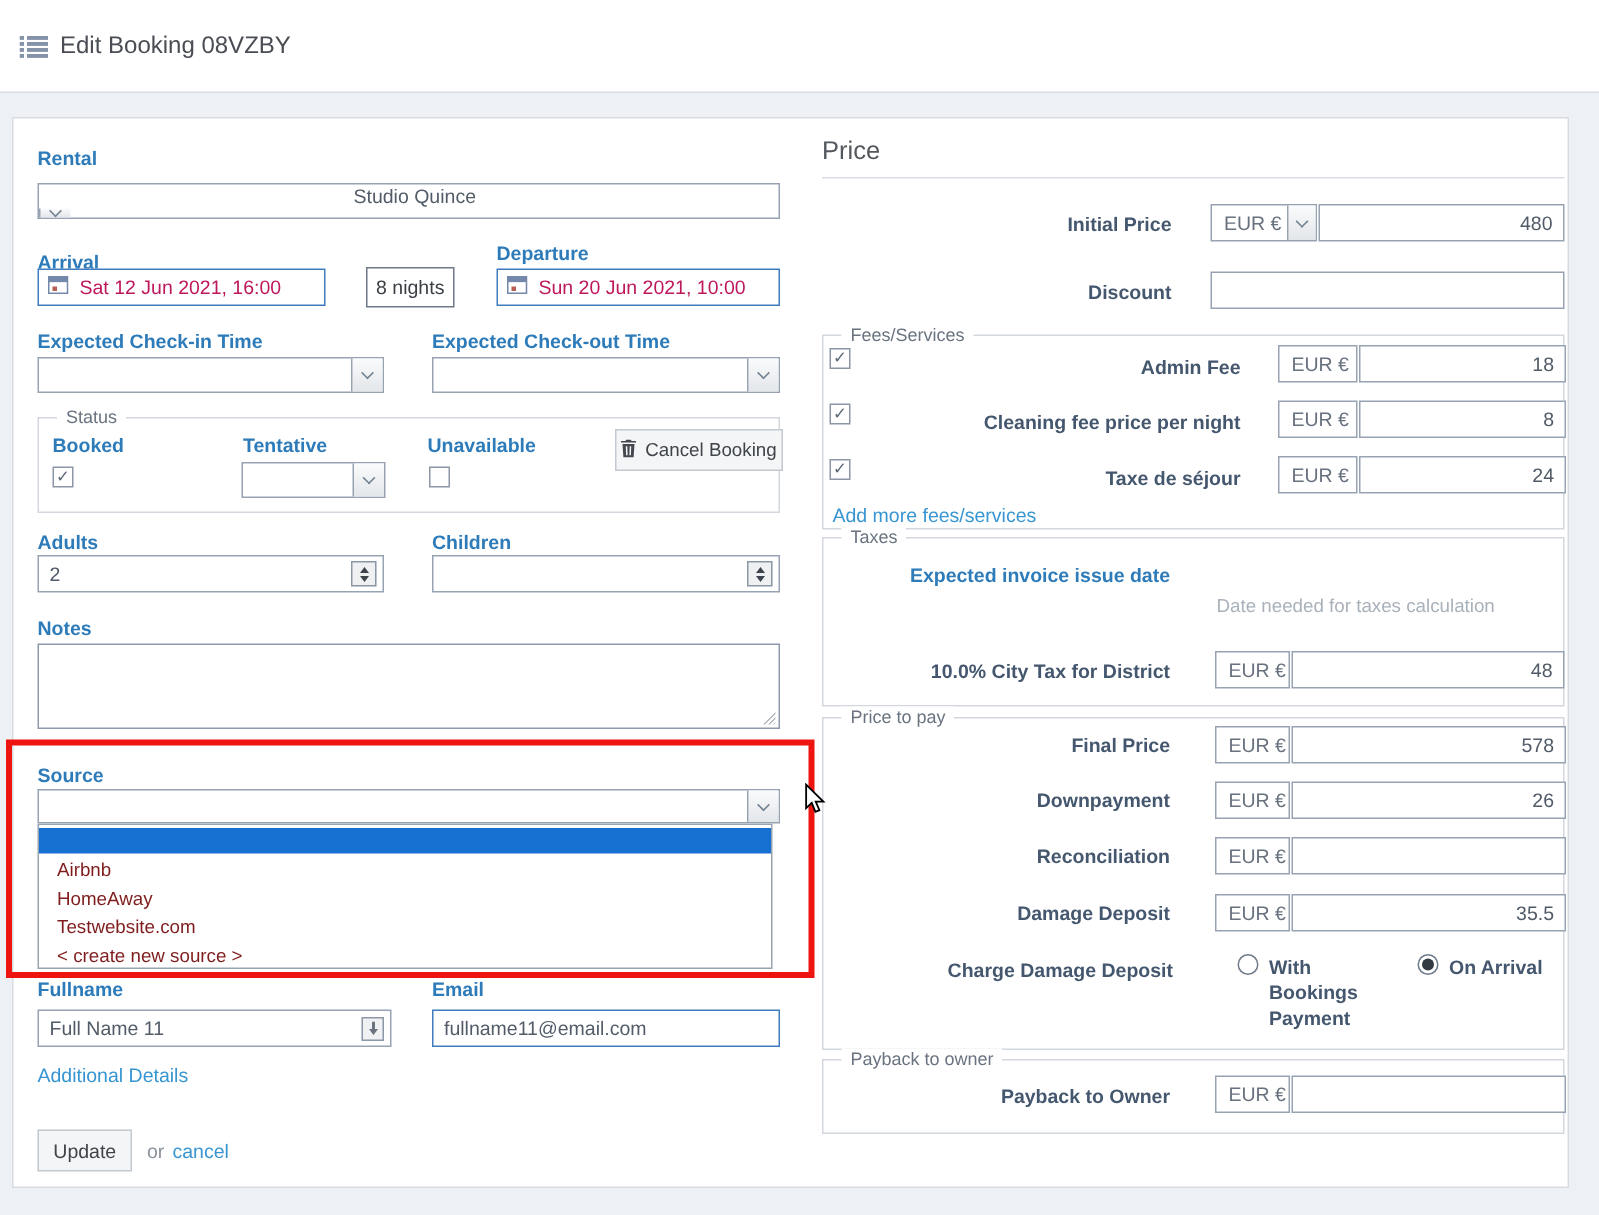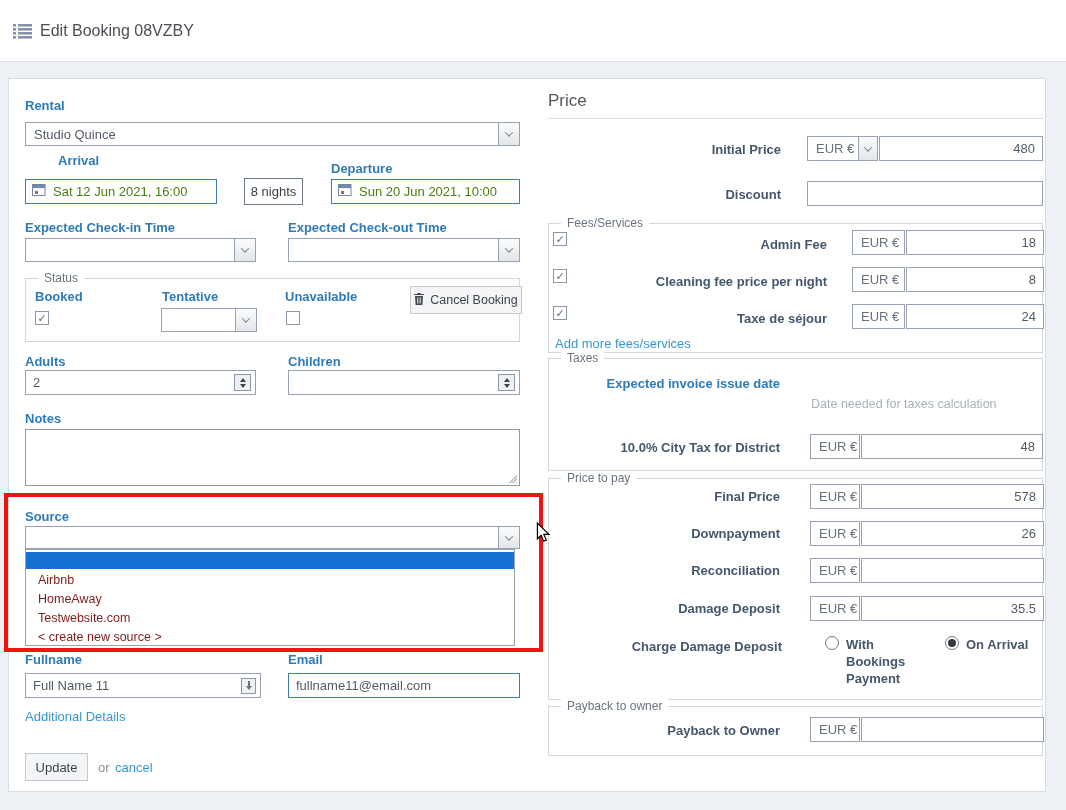--- a/index.html
+++ b/index.html
@@ -32,21 +32,21 @@
   .cb.checked::after { content:"✓"; }
 
   .radio { position:absolute; width:14px; height:14px; border:1px solid #6f7b88; border-radius:50%; background:#fff; }
   .radio.on::after { content:""; position:absolute; left:2px; top:2px; width:8px; height:8px; border-radius:50%; background:#333a42; }
 
   .amtgrp { position:absolute; display:flex; }
   .eur { border:1px solid #97a3b2; background:#fff; color:#68727f; font-size:13px; display:flex; align-items:center; padding-left:8px; }
   .amtbox { border:1px solid #97a3b2; background:#fff; margin-left:1px; }
   .amtbox input { width:100%; height:100%; border:0; outline:none; background:transparent; font-family:inherit; font-size:13px; color:#525c68; text-align:right; padding:0 7px; }
 
-  .datef { position:absolute; border:1px solid #3e7cbf; background:#fff; display:flex; align-items:center; padding:0 6px; font-size:13px; color:#4d7c0f; gap:7px; }
+  .datef { position:absolute; border:1px solid #3e7cbf; background:#fff; display:flex; align-items:center; padding:0 6px; font-size:13px; color:#be185d; gap:7px; }
   .datef .dtxt { flex:1; white-space:nowrap; }
   .datef .dtxt.right { text-align:right; }
 
   .link { position:absolute; font-size:13px; color:#3795d2; cursor:pointer; white-space:nowrap; }
   .hint { position:absolute; font-size:12.5px; color:#a9b1bb; white-space:nowrap; }
 
   .btn { position:absolute; border:1px solid #c3c9d0; background:#f4f5f6; color:#3f444a; font-size:13px; font-family:inherit; display:flex; align-items:center; justify-content:center; gap:6px; cursor:pointer; }
 
   .nights { position:absolute; border:1px solid #6e7987; background:#fff; font-size:13px; color:#3a3f45; display:flex; align-items:center; justify-content:center; }
 
@@ -86,28 +86,28 @@
           <rect x="5" y="12" width="14" height="2.6"></rect>
       </g>
     </svg>
   </span>
   <div class="hdr-title">Edit Booking 08VZBY</div>
 </div>
 
 <div class="panel">
 
   <div class="blab" style="left:16px;top:19px;">Rental</div>
-  <div class="sel" style="left:16px;top:43px;width:495px;height:24px;">
+  <div class="sel" style="left:16px;top:43px;width:495px;height:24px;flex-direction:column;">
     <span class="txt">Studio Quince</span>
     <span class="chev">
         <i></i>
       </span>
   </div>
 
-  <div class="blab" style="left:16px;top:74px;margin-left:33px;">Arrival</div>
+  <div class="blab" style="left:16px;top:88px;">Arrival</div>
   <div class="datef" style="left:16px;top:100px;width:192px;height:25px;">
     <span><svg width="14" height="14" viewBox="0 0 14 14">
           <rect x="0.5" y="1.5" width="12.5" height="11" fill="#fff" stroke="#7388aa"></rect>
           <rect x="0.5" y="1.5" width="12.5" height="3.6" fill="#7388aa"></rect>
           <rect x="3" y="8" width="3" height="3" fill="#b85c54"></rect>
         </svg></span>
     <span class="dtxt">Sat 12 Jun 2021, 16:00</span>
   </div>
   <div class="nights" style="left:235px;top:99px;width:59px;height:27px;">8 nights</div>
   <div class="blab" style="left:322px;top:82px;">Departure</div>

